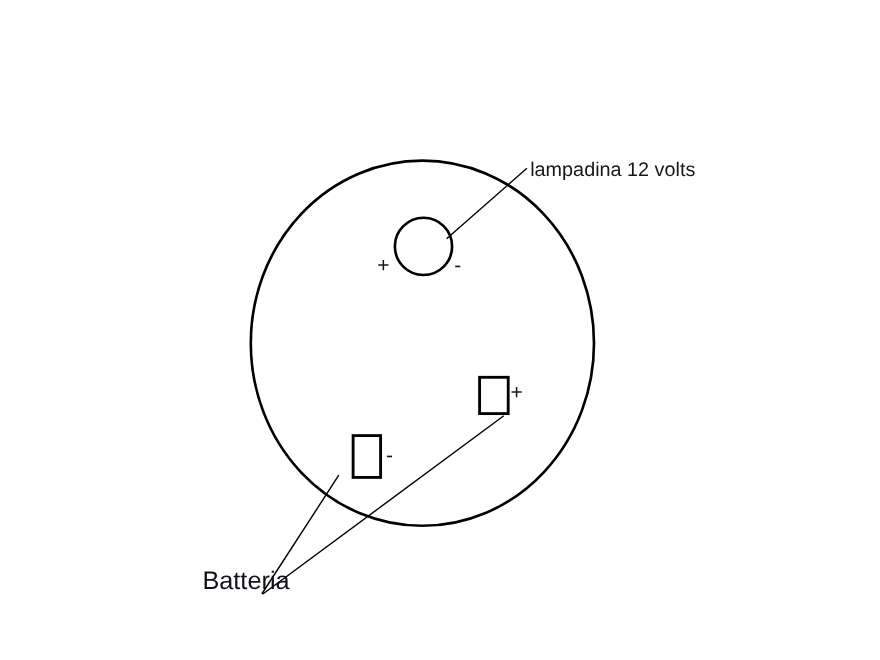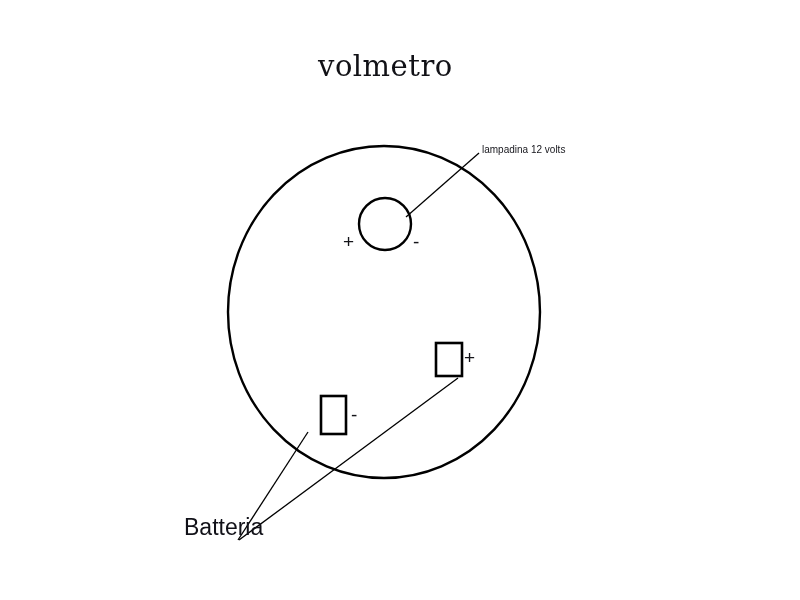--- a/index.html
+++ b/index.html
@@ -38,21 +38,21 @@
     font-family: "DejaVu Serif", "Liberation Serif", serif;
     font-size: 29px;
     font-weight: 400;
     letter-spacing: 0.5px;
     color: #111116;
   }
   #lamp-label {
     left: 482px;
     top: 145px;
     font-family: "Liberation Sans", sans-serif;
-    font-size: 10px;
+    font-size: 18px;
     color: #16161c;
   }
   #battery-label {
     left: 184px;
     top: 516px;
     font-family: "Liberation Sans", sans-serif;
     font-size: 23px;
     color: #111118;
   }
   .polarity {
@@ -79,21 +79,20 @@
     <line x1="406" y1="217" x2="479" y2="153" stroke="#000000" stroke-width="1.3"></line>
 
     <rect x="436" y="343" width="26" height="33" fill="#ffffff" stroke="#000000" stroke-width="2.6"></rect>
 
     <rect x="321" y="396" width="25" height="38" fill="#ffffff" stroke="#000000" stroke-width="2.6"></rect>
 
     <line x1="458" y1="378" x2="239" y2="540" stroke="#000000" stroke-width="1.3"></line>
     <line x1="308" y1="432" x2="238" y2="540" stroke="#000000" stroke-width="1.3"></line>
   </svg>
 
-  <div class="txt" id="title-text">volmetro</div>
 
   <div class="txt" id="lamp-label">lampadina 12 volts</div>
 
   <div class="txt polarity" id="lamp-plus">+</div>
 
   <div class="txt polarity" id="lamp-minus">-</div>
 
   <div class="txt polarity" id="bat-plus">+</div>
 
   <div class="txt polarity" id="bat-minus">-</div>

